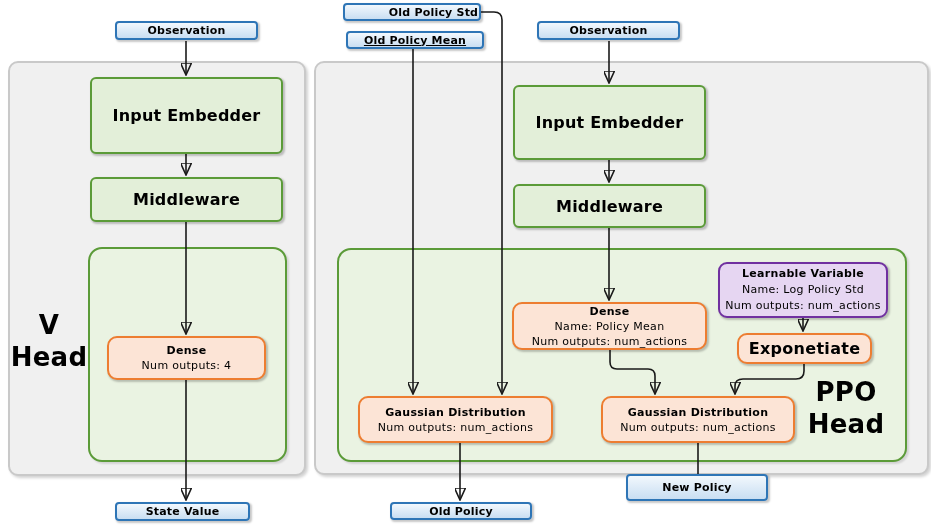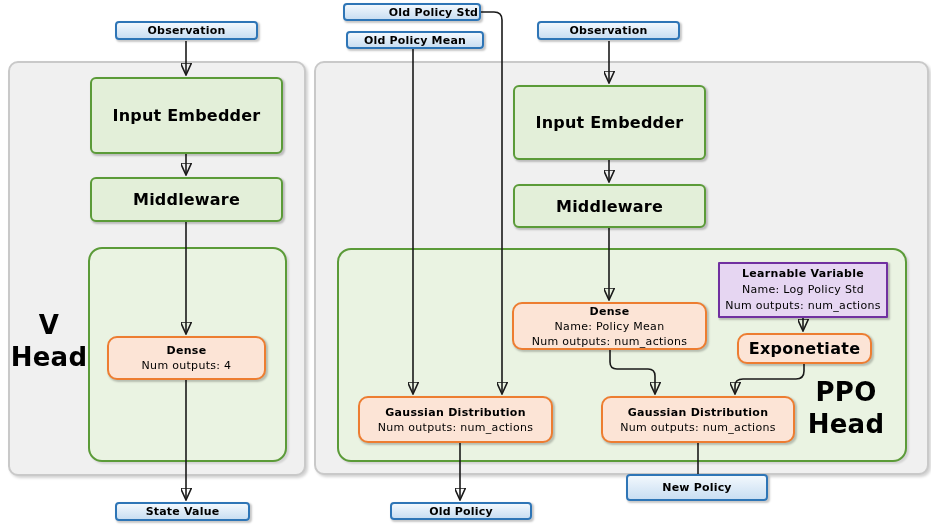--- a/index.html
+++ b/index.html
@@ -29,21 +29,21 @@
   }
   .blue-node{
     background:linear-gradient(#f2f8fd,#c9def2);border:2.5px solid #2e75b6;border-radius:4px;
     font-weight:bold;font-size:11px;letter-spacing:0.2px;
   }
   .orange-node{
     background:#fce4d6;border:2.5px solid #ed7d31;border-radius:10px;
     font-size:11px;letter-spacing:0.3px;line-height:15px;
   }
   .purple-node{
-    background:#e6d6f2;border:2.5px solid #7030a0;border-radius:1px;
+    background:#e6d6f2;border:2.5px solid #7030a0;border-radius:9px;
     font-size:11px;letter-spacing:0.3px;line-height:16px;
   }
   .node-title{font-weight:bold;}
   .head-label{
     position:absolute;z-index:3;text-align:center;font-weight:bold;font-size:26px;line-height:32px;
     letter-spacing:0.3px;
   }
   #connector-layer{position:absolute;left:0;top:0;z-index:5;pointer-events:none;}
   #connector-layer path{fill:none;stroke:#1a1a1a;stroke-width:1.6px;}
 </style>
@@ -88,21 +88,21 @@
     <path d="M460,443 L460,498" marker-end="url(#ah)"></path>
     <path d="M698,443 L698,498" marker-end="url(#ah)"></path>
   </svg>
 
   <div class="node blue-node" style="left:115px;top:21px;width:143px;height:19px;">
     <span>Observation</span>
   </div>
   <div class="node blue-node" style="left:343px;top:3px;width:138px;height:18px;padding-left:43px;">
     <span>Old Policy Std</span>
   </div>
-  <div class="node blue-node" style="left:346px;top:31px;width:138px;height:18px;">
+  <div class="node blue-node" style="left:346px;top:31px;width:138px;height:18px;text-decoration:underline;">
     <span>Old Policy Mean</span>
   </div>
   <div class="node blue-node" style="left:537px;top:21px;width:143px;height:19px;">
     <span>Observation</span>
   </div>
   <div class="node blue-node" style="left:115px;top:502px;width:135px;height:19px;">
     <span>State Value</span>
   </div>
   <div class="node blue-node" style="left:390px;top:502px;width:142px;height:18px;">
     <span>Old Policy</span>

